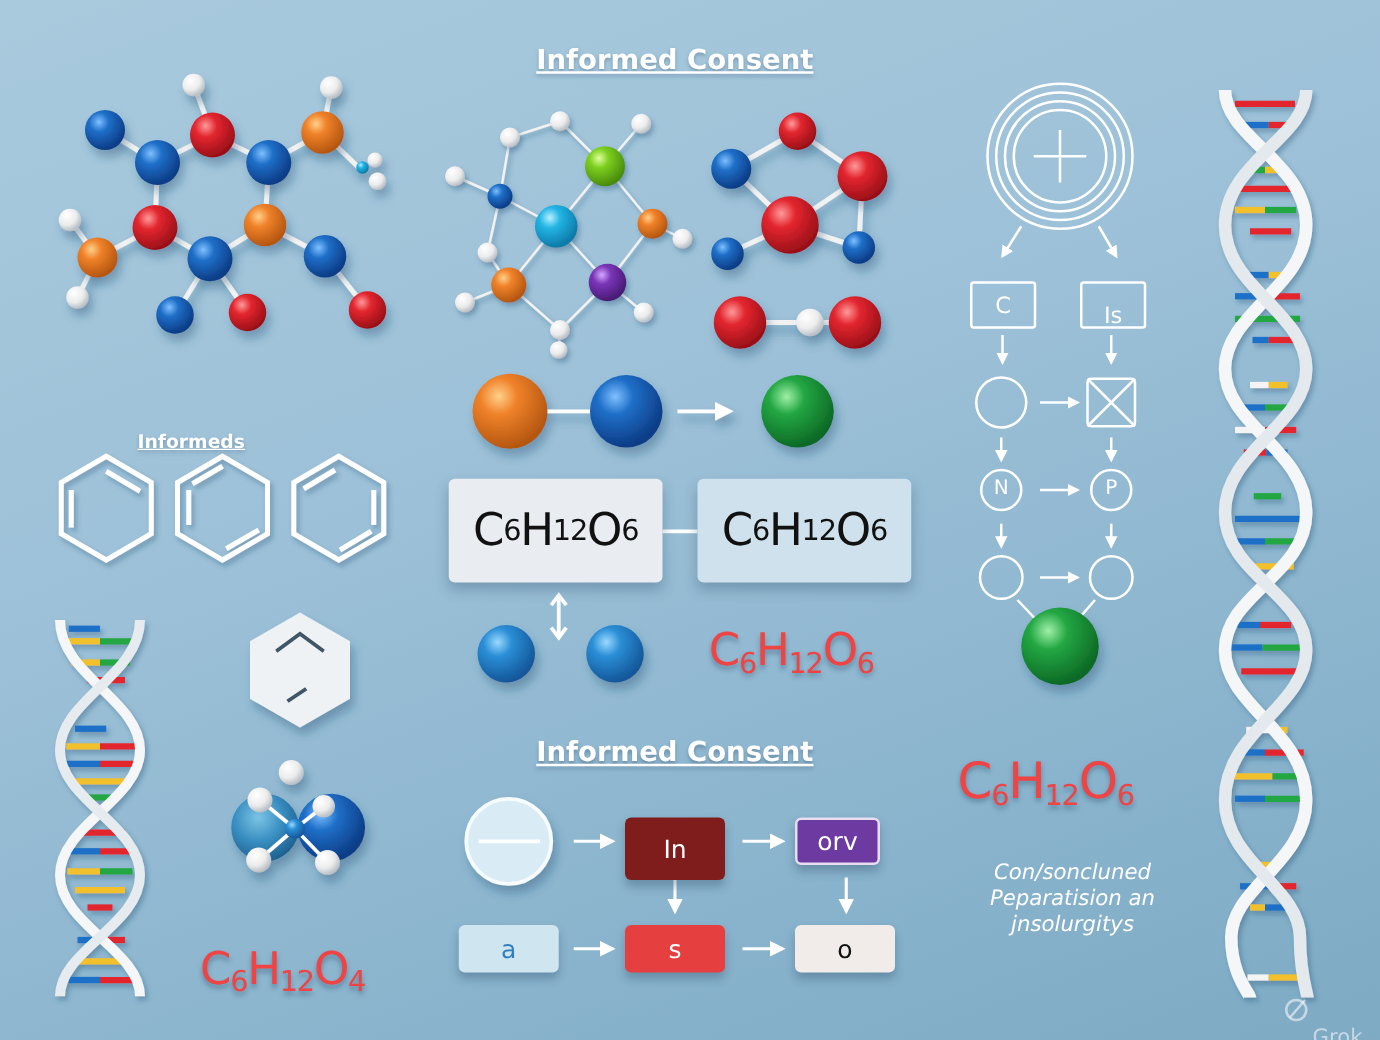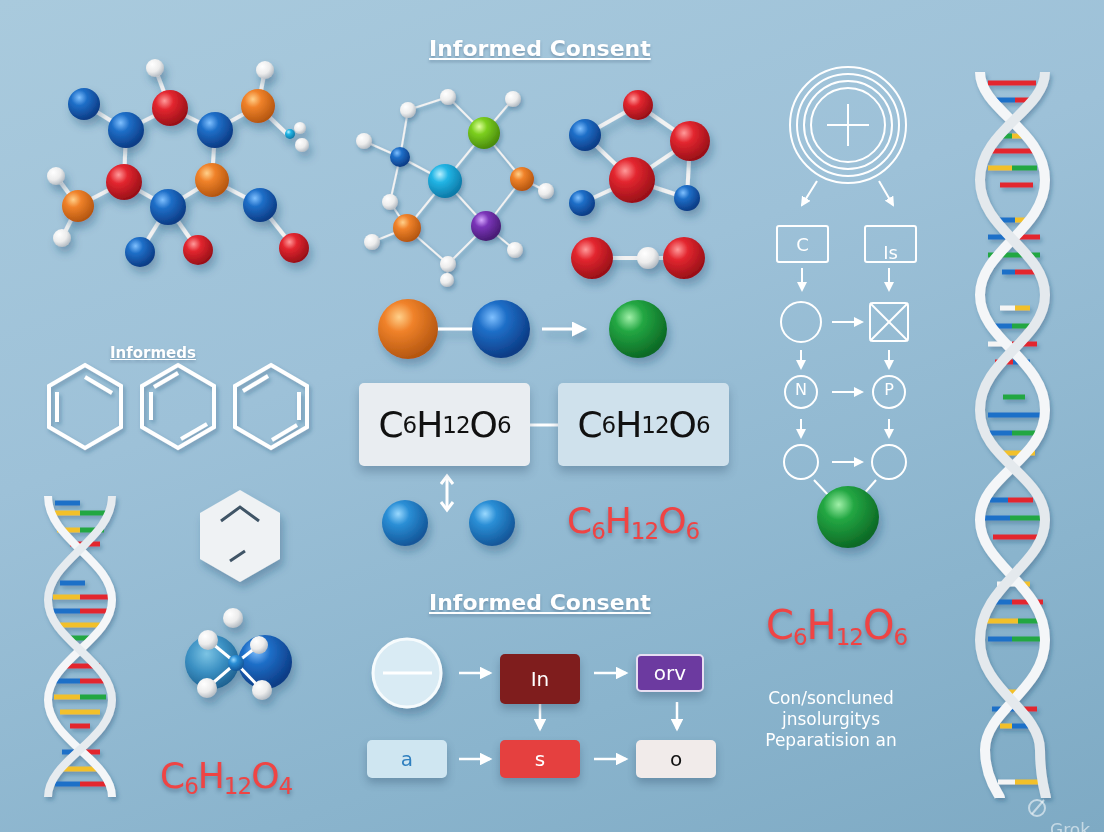--- a/index.html
+++ b/index.html
@@ -416,24 +416,24 @@
 </div>
 <div class="abs formula wformula" style="left:160px;top:755px;">
   <span>C</span><sub>6</sub><span>H</span><sub>12</sub><span>O</span><sub>4</sub>
 </div>
 
 <div class="abs" style="left:777px;top:226px;width:51px;height:36px;display:flex;align-items:center;justify-content:center;color:#fff;font-size:18px;">C</div>
 <div class="abs" style="left:865px;top:226px;width:51px;height:52px;display:flex;align-items:center;justify-content:center;color:#fff;font-size:18px;">Is</div>
 <div class="abs" style="left:785px;top:380px;width:32px;height:24px;text-align:center;color:#fff;font-size:16px;">N</div>
 <div class="abs" style="left:873px;top:380px;width:32px;height:24px;text-align:center;color:#fff;font-size:16px;">P</div>
 
-<div class="abs para" style="left:741px;top:688px;width:180px;">
+<div class="abs para" style="left:768px;top:688px;width:180px;font-style:italic;">
   <div>Con/soncluned</div>
+  <div>Peparatision an</div>
   <div>jnsolurgitys</div>
-  <div>Peparatision an</div>
 </div>
 
 <div class="abs node" style="left:500px;top:654px;width:80px;height:50px;background:#7f1d1d;color:#fff;">In</div>
 <div class="abs node" style="left:636px;top:654px;width:68px;height:38px;background:#6c3aa0;color:#fff;border:2px solid #e7def2;box-sizing:border-box;">orv</div>
 <div class="abs node" style="left:367px;top:740px;width:80px;height:38px;background:#cfe6f1;color:#2f7fbf;">a</div>
 <div class="abs node" style="left:500px;top:740px;width:80px;height:38px;background:#e5403f;color:#fff;">s</div>
 <div class="abs node" style="left:636px;top:740px;width:80px;height:38px;background:#f1ebea;color:#111;">o</div>
 
 <div class="abs wm" style="left:1050px;top:820px;">Grok</div>
 

